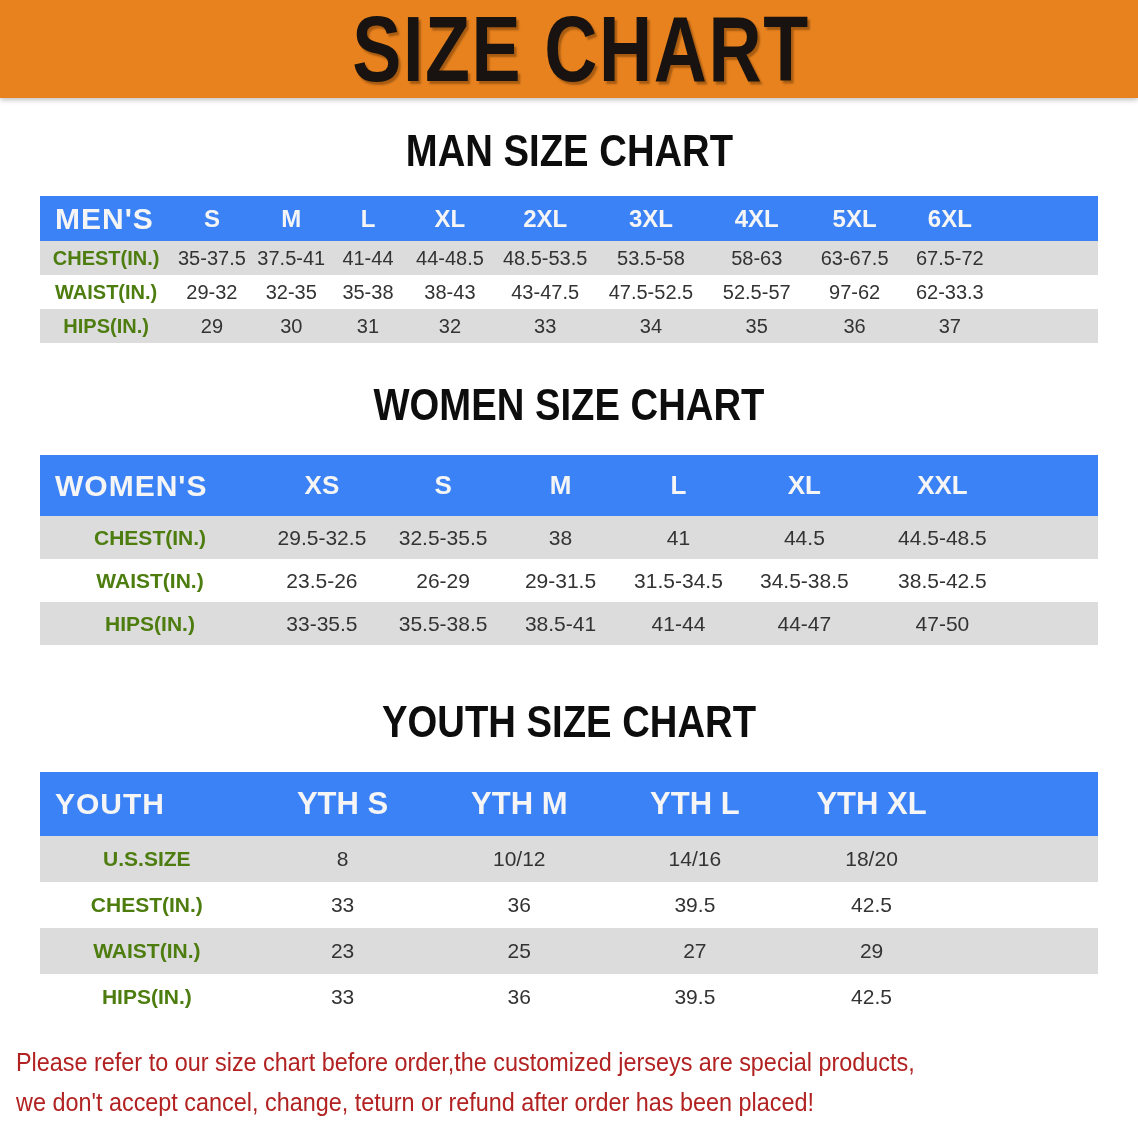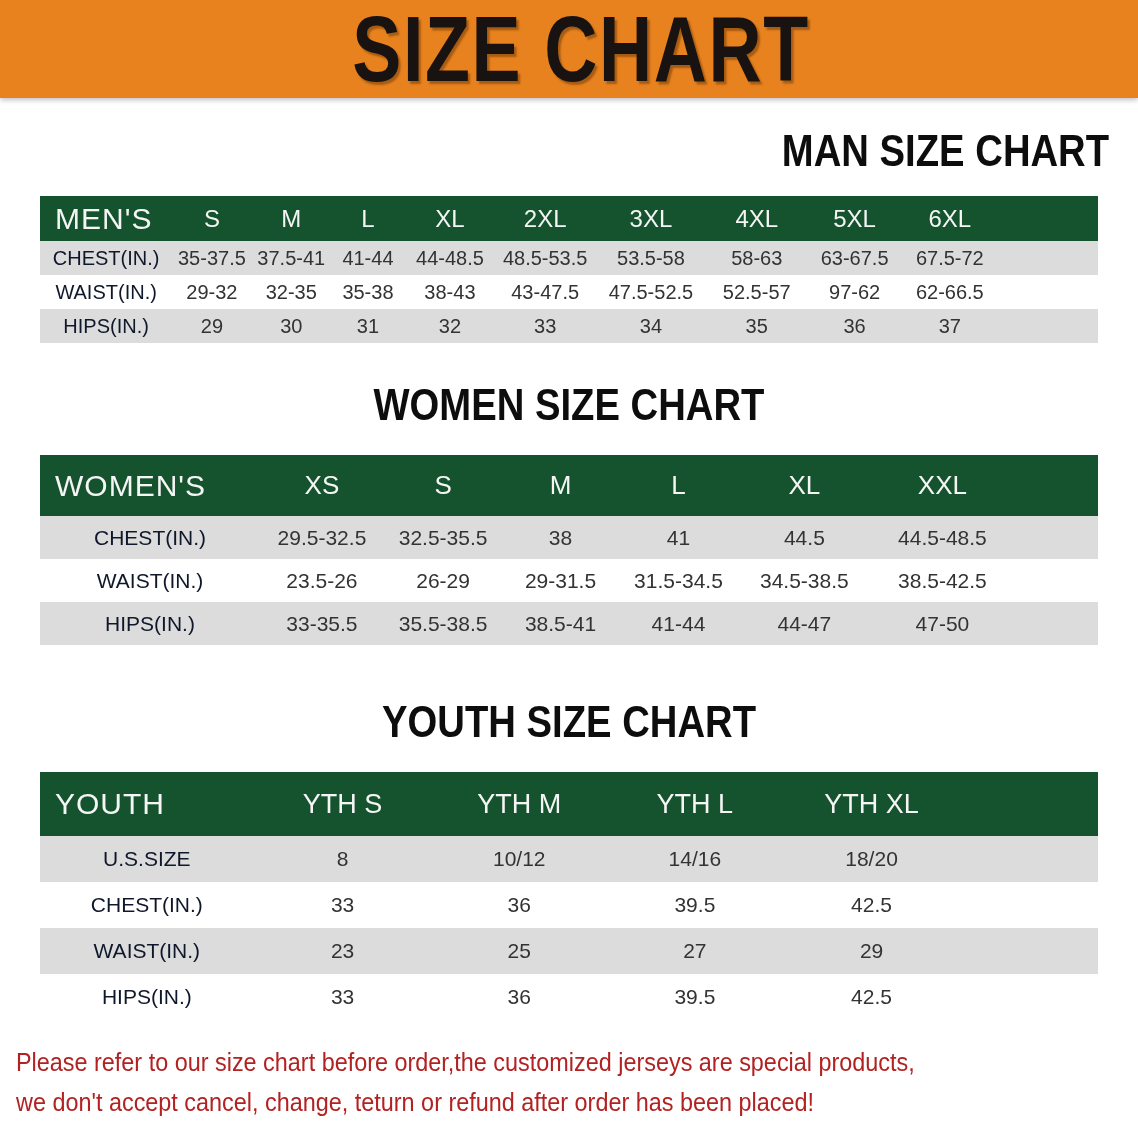--- a/index.html
+++ b/index.html
@@ -12,48 +12,48 @@
             box-shadow:0 2px 5px rgba(0,0,0,0.25);padding-left:24px; }
   .banner-title { font-size:92px; font-weight:bold; color:#181310; line-height:1;
                   white-space:nowrap; display:inline-block; transform:scaleX(0.80);
                   letter-spacing:2px; text-shadow:3px 3px 2px rgba(70,35,0,0.40); }
 
   
   .section-heading { text-align:center; font-weight:bold; color:#0d0d0d;
                      font-size:45px; line-height:48px; }
   .section-heading > span { display:inline-block; transform:scaleX(0.85);
                             white-space:nowrap; letter-spacing:0px; }
-  #men-heading   { margin-top:29px;text-align:right; }
+  #men-heading   { margin-top:29px; }
   #women-heading { margin-top:38px; }
   #youth-heading { margin-top:53px; }
 
   
   table.size-table { width:1058px; margin:0 auto; border-collapse:collapse;
                      table-layout:fixed; }
   #men-table   { margin-top:21px; }
   #women-table { margin-top:26px; }
   #youth-table { margin-top:26px; }
   .size-table th, .size-table td { text-align:center; vertical-align:middle;
                                    overflow:hidden; white-space:nowrap; }
-  tr.head th { background:#14532d; color:#f5f5f5; font-weight:400; }
+  tr.head th { background:#3b82f6; color:#f5f5f5; font-weight:700; }
   th.corner  { text-align:left; padding-left:15px; font-weight:800;
                letter-spacing:1px; font-size:30px !important; }
   tr.gray  td { background:#DCDCDC; }
   tr.white td { background:#FFFFFF; }
-  td.lbl { color:#0f172a; font-weight:400; }
+  td.lbl { color:#4d7c0f; font-weight:700; }
   td.val { color:#333333; font-weight:400; }
 
   
   #men-table tr.head th { height:45px; font-size:24px; }
   #men-table td { height:34px; font-size:20px; }
   
   #women-table tr.head th { height:61px; font-size:26px;margin-top:34px; }
   #women-table td { height:43px; font-size:21px; }
   
-  #youth-table tr.head th { height:64px; font-size:27px; }
+  #youth-table tr.head th { height:64px; font-size:31px; }
   #youth-table td { height:46px; font-size:21px; }
 
   
   .footer { margin-top:22px; padding-left:16px; color:#B22222; }
   .footer-line { font-size:26px; line-height:40px; white-space:nowrap;
                  display:block; transform:scaleX(0.90); transform-origin:left center; }
 </style>
 </head>
 <body>
 
@@ -109,21 +109,21 @@
   <tr class="white">
     <td class="lbl">WAIST(IN.)</td>
     <td class="val">29-32</td>
     <td class="val">32-35</td>
     <td class="val">35-38</td>
     <td class="val">38-43</td>
     <td class="val">43-47.5</td>
     <td class="val">47.5-52.5</td>
     <td class="val">52.5-57</td>
     <td class="val">97-62</td>
-    <td class="val">62-66.5</td>
+    <td class="val">62-33.3</td>
     <td></td>
   </tr>
   <tr class="gray">
     <td class="lbl">HIPS(IN.)</td>
     <td class="val">29</td>
     <td class="val">30</td>
     <td class="val">31</td>
     <td class="val">32</td>
     <td class="val">33</td>
     <td class="val">34</td>

